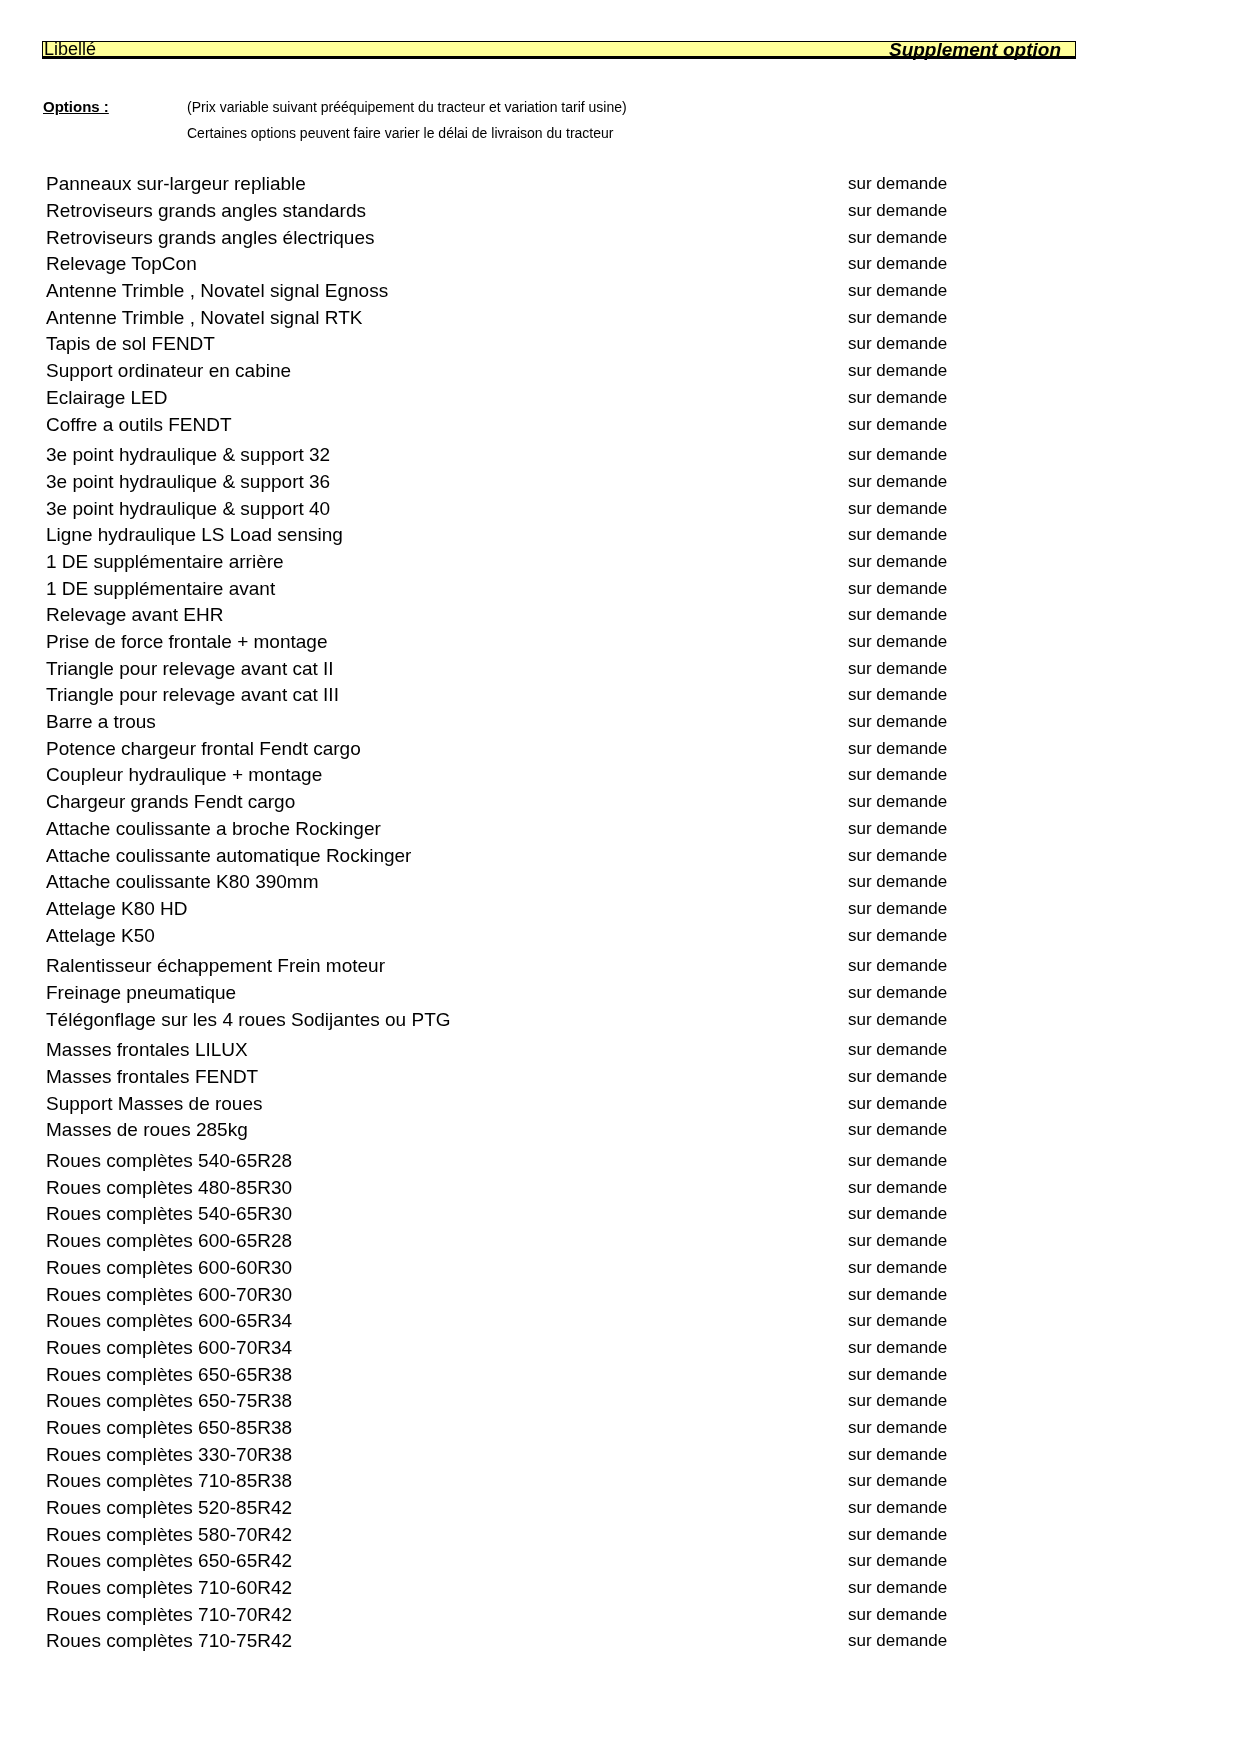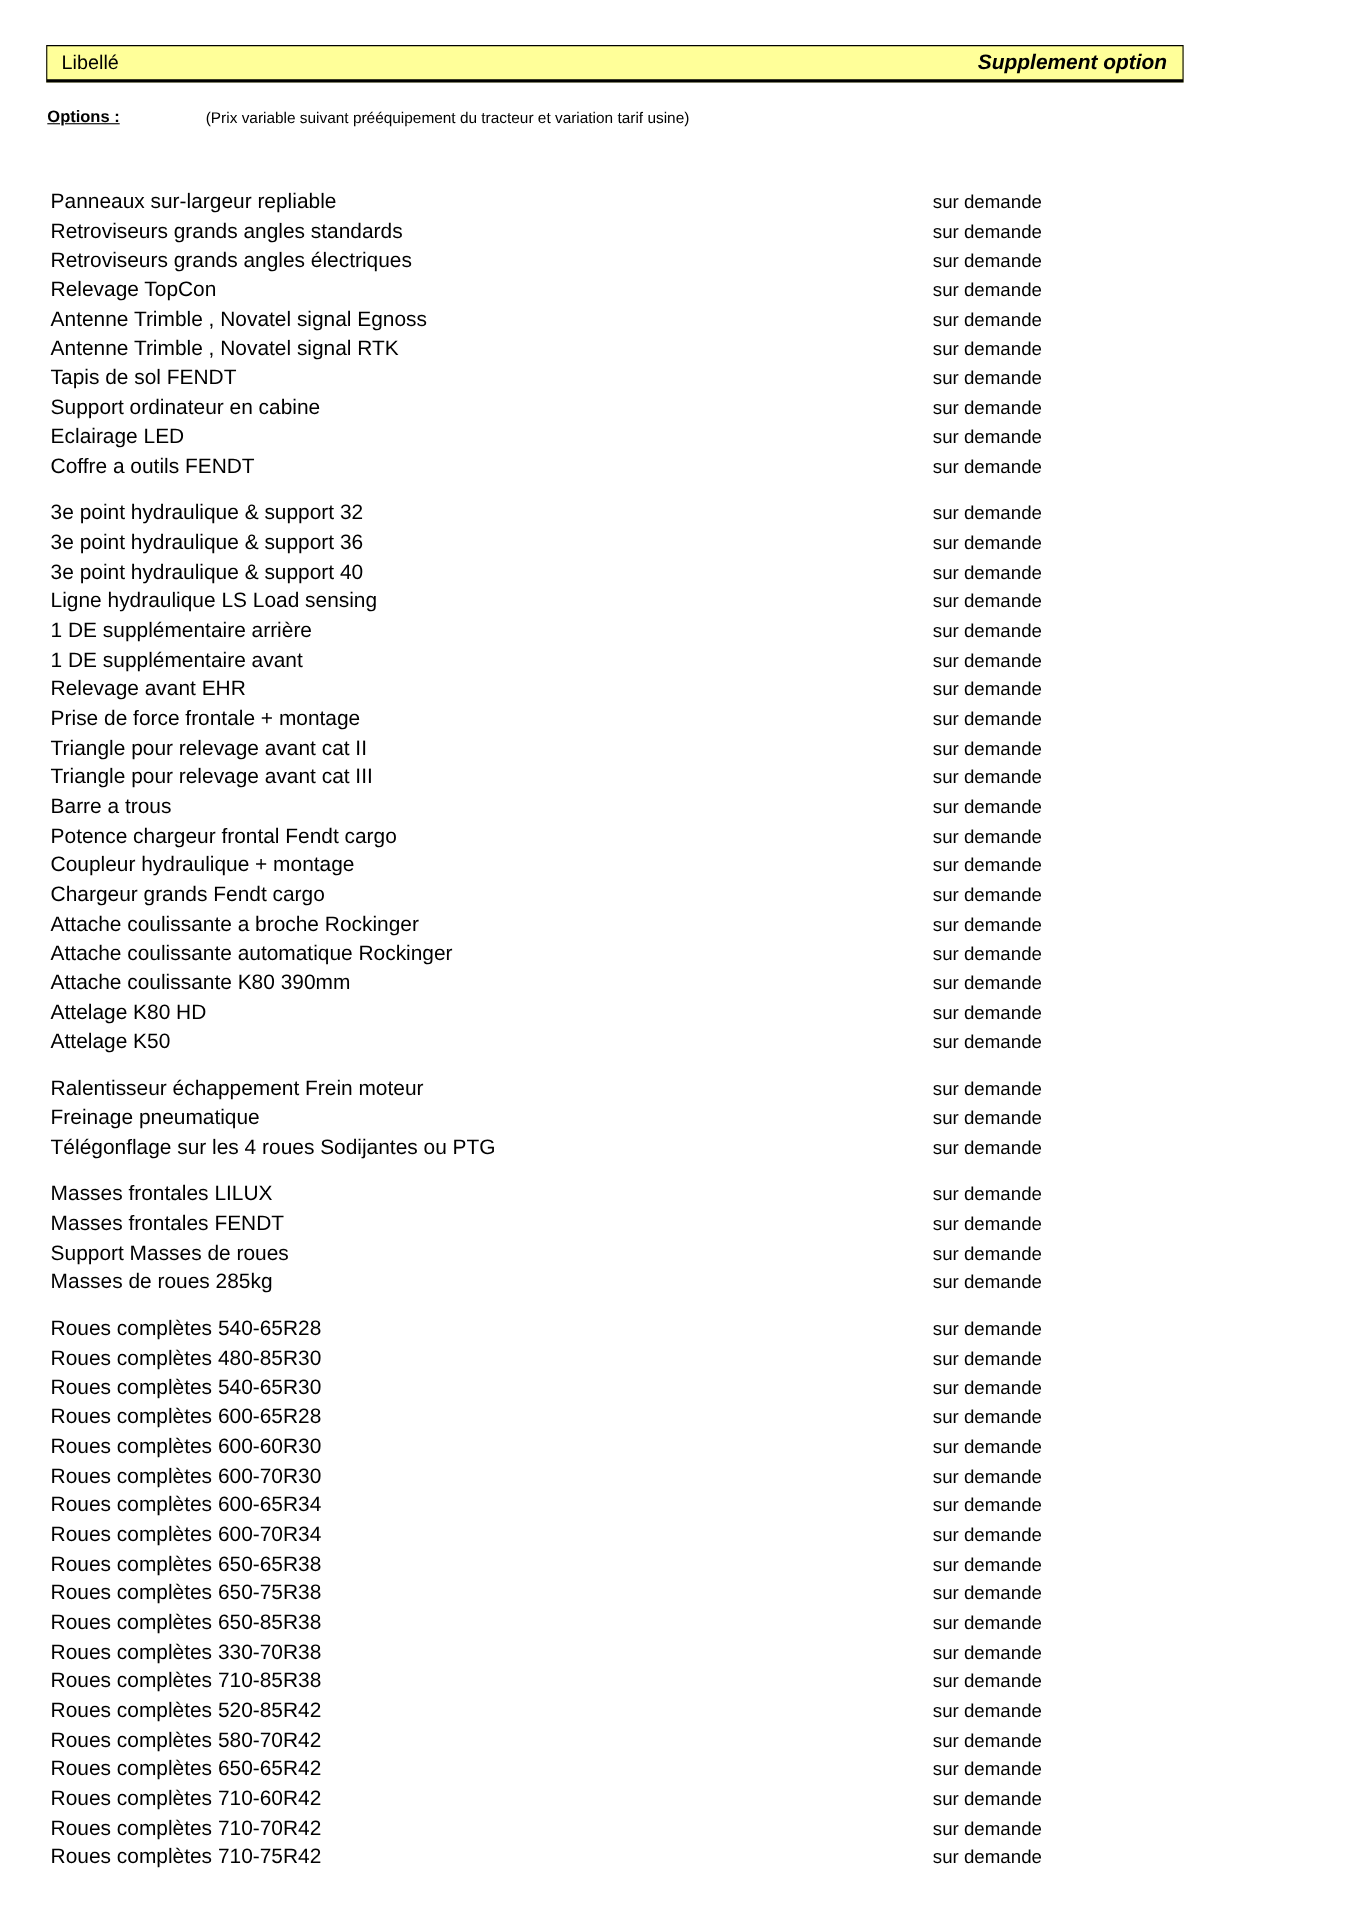--- a/index.html
+++ b/index.html
@@ -10,27 +10,27 @@
     position: relative;
     font-family: "Liberation Sans", "DejaVu Sans", sans-serif;
     color: #000000;
     overflow: hidden;
   }
   .header-bar {
     position: absolute;
     left: 42px;
     top: 41px;
     width: 1034px;
-    height: 34px;
+    height: 18px;
     border: 1px solid #000000;
     border-bottom: 3px solid #000000;
     display: flex;
     align-items: center;
     justify-content: space-between;
-    padding-left: 13px;
+    padding-left: 1px;
     padding-right: 14px;
   }
   .header-left {
     font-size: 18px;
     line-height: 1;
   }
   .header-right {
     font-size: 19px;
     font-weight: bold;
     font-style: italic;
@@ -56,21 +56,21 @@
     font-size: 14px;
     line-height: 26px;
   }
   .note-line { white-space: nowrap; }
   .options-list {
     position: absolute;
     left: 46px;
     top: 171px;
     width: 1150px;
   }
-  .group + .group { margin-top: 16px; }
+  .group + .group { margin-top: 4px; }
   .row {
     position: relative;
     height: 26.7px;
     display: flex;
     align-items: center;
   }
   .label {
     font-size: 19px;
     white-space: nowrap;
   }
@@ -86,20 +86,21 @@
 
 <div class="header-bar" style="background: rgb(255, 255, 153);">
   <span class="header-left">Libellé</span>
   <span class="header-right">Supplement option</span>
 </div>
 
 <div class="options-note">
   <span class="options-label">Options :</span>
   <div class="note-lines">
     <div class="note-line">(Prix variable suivant prééquipement du tracteur et variation tarif usine)</div>
+    <div class="note-line">Certaines options peuvent faire varier le délai de livraison du tracteur</div>
   </div>
 </div>
 
 <div class="options-list">
     <div class="group">
       <div class="row">
         <span class="label">Panneaux sur-largeur repliable</span>
         <span class="price">sur demande</span>
       </div>
       <div class="row">

